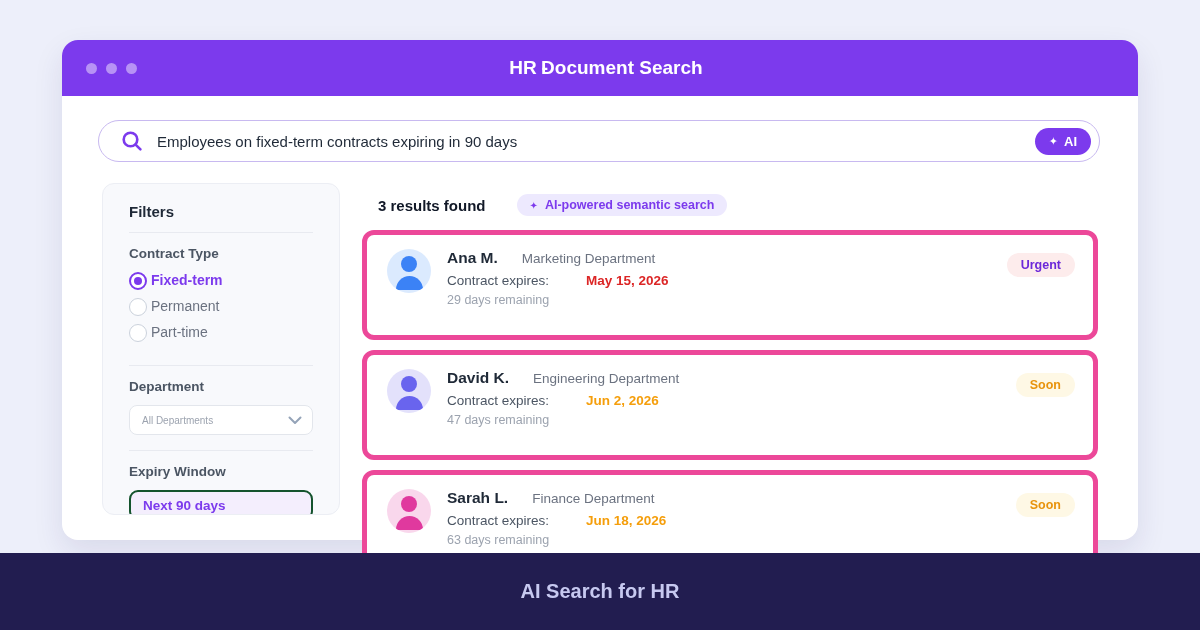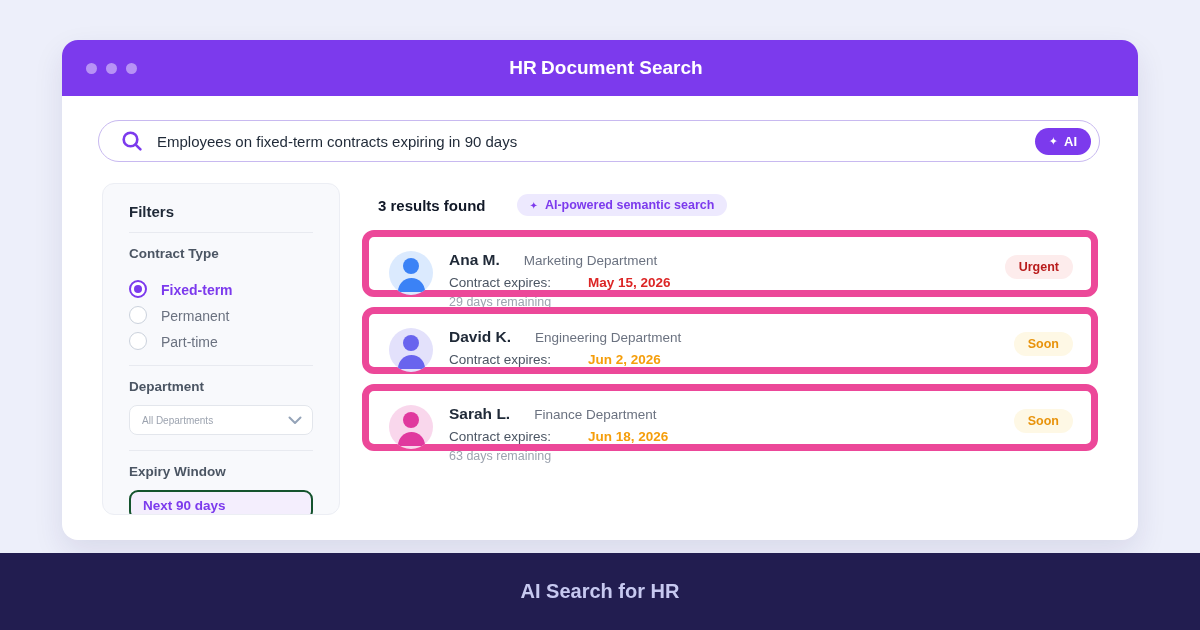--- a/index.html
+++ b/index.html
@@ -30,21 +30,21 @@
     font-size:13px; font-weight:700; cursor:pointer; }
   .ai-pill .spark { font-size:11px; }
 
   
   .filters { position:absolute; left:40px; top:143px; width:238px; height:332px;
     background:#F8F9FC; border:1px solid #ECEEF4; border-radius:12px; padding:19px 26px; overflow:hidden; }
   .filters h2 { font-size:15px; font-weight:700; color:#1F2937; margin-bottom:12px; }
   .divider { height:1px; background:#E8EAF0; margin:0 0 13px; }
   .divider.mid { margin:15px 0 13px; }
   .f-label { font-size:13.5px; font-weight:700; color:#4B5563; margin-bottom:11px; }
-  .radio-row { display:flex; align-items:flex-end; gap:14px; height:26px; cursor:pointer; }
+  .radio-row { display:flex; align-items:flex-start; gap:4px; height:26px; cursor:pointer; }
   .radio { width:18px; height:18px; border-radius:50%; background:#fff;
     border:1.5px solid #CBD2DC; position:relative; flex:0 0 auto; }
   .radio.selected { border:2px solid #7C3AED; }
   .radio.selected::after { content:""; position:absolute; left:50%; top:50%;
     width:8px; height:8px; margin:-4px 0 0 -4px; border-radius:50%; background:#7C3AED; }
   .radio-label { font-size:14px; color:#6B7280; }
   .radio-row.selected .radio-label { color:#7C3AED; font-weight:700; }
   .select { margin-top:2px; height:30px; background:#fff; border:1px solid #E3E6EC; border-radius:8px;
     display:flex; align-items:center; justify-content:space-between; padding:0 10px 0 12px; cursor:pointer; }
   .select span { font-size:10px; color:#9CA3AF; }
@@ -53,21 +53,21 @@
     font-size:13.5px; font-weight:700; color:#7C3AED; cursor:pointer; }
 
   
   .results-header { position:absolute; left:316px; top:154px; display:flex; align-items:center; gap:31px; }
   .results-count { font-size:15px; font-weight:700; color:#111827; }
   .sem-badge { display:flex; align-items:center; gap:7px; background:#EDE9FE; color:#7C3AED;
     border-radius:11px; height:22px; padding:0 13px; font-size:12.5px; font-weight:700; }
   .sem-badge .spark { font-size:10px; }
 
   .cards { position:absolute; left:300px; top:190px; width:736px; display:flex; flex-direction:column; gap:10px; }
-  .card { position:relative; height:67px; background:#fff; border:7px solid #ec4899; border-radius:12px;
+  .card { position:relative; height:110px; background:#fff; border:5px solid #ec4899; border-radius:12px;
     display:flex; align-items:flex-start; padding:13px 20px 0 20px; cursor:pointer; }
   .avatar { width:44px; height:44px; border-radius:50%; position:relative; overflow:hidden; flex:0 0 auto; margin-top:1px; }
   .avatar .head { position:absolute; left:50%; top:7px; width:16px; height:16px; margin-left:-8px; border-radius:50%; }
   .avatar .body { position:absolute; left:50%; top:27px; width:27px; height:14px; margin-left:-13.5px;
     border-radius:14px 14px 0 0; }
   .card-text { margin-left:16px; padding-top:1px; }
   .line1 { display:flex; align-items:baseline; gap:24px; }
   .r-name { font-size:15.5px; font-weight:700; color:#1F2937; }
   .r-dept { font-size:13.5px; color:#6B7280; }
   .line2 { display:flex; align-items:baseline; gap:14px; margin-top:6px; }
@@ -173,37 +173,38 @@
           <div class="line1">
             <span class="r-name">Ana M.</span>
             <span class="r-dept">Marketing Department</span>
           </div>
           <div class="line2">
             <span class="r-expires">Contract expires:</span>
             <span class="r-date" style="color: rgb(220, 38, 38);">May 15, 2026</span>
           </div>
           <div class="r-remaining">29 days remaining</div>
         </div>
-        <span class="status-badge" style="color: #b91c1c; background: rgb(253, 236, 236);">Urgent</span>
+        <span class="status-badge" style="color: #6d28d9; background: rgb(253, 236, 236);">Urgent</span>
       </div>
 
       <div class="card">
         <div class="avatar" style="background: rgb(227, 225, 251);">
           <div class="head" style="background: rgb(105, 100, 238);"></div>
           <div class="body" style="background: rgb(105, 100, 238);"></div>
         </div>
         <div class="card-text">
           <div class="line1">
             <span class="r-name">David K.</span>
             <span class="r-dept">Engineering Department</span>
           </div>
           <div class="line2">
             <span class="r-expires">Contract expires:</span>
             <span class="r-date" style="color: rgb(245, 158, 11);">Jun 2, 2026</span>
           </div>
+          <div class="r-remaining">47 days remaining</div>
         </div>
         <span class="status-badge" style="color: rgb(232, 147, 12); background: rgb(254, 248, 229);">Soon</span>
       </div>
 
       <div class="card">
         <div class="avatar" style="background: rgb(249, 215, 236);">
           <div class="head" style="background: rgb(224, 57, 158);"></div>
           <div class="body" style="background: rgb(224, 57, 158);"></div>
         </div>
         <div class="card-text">

